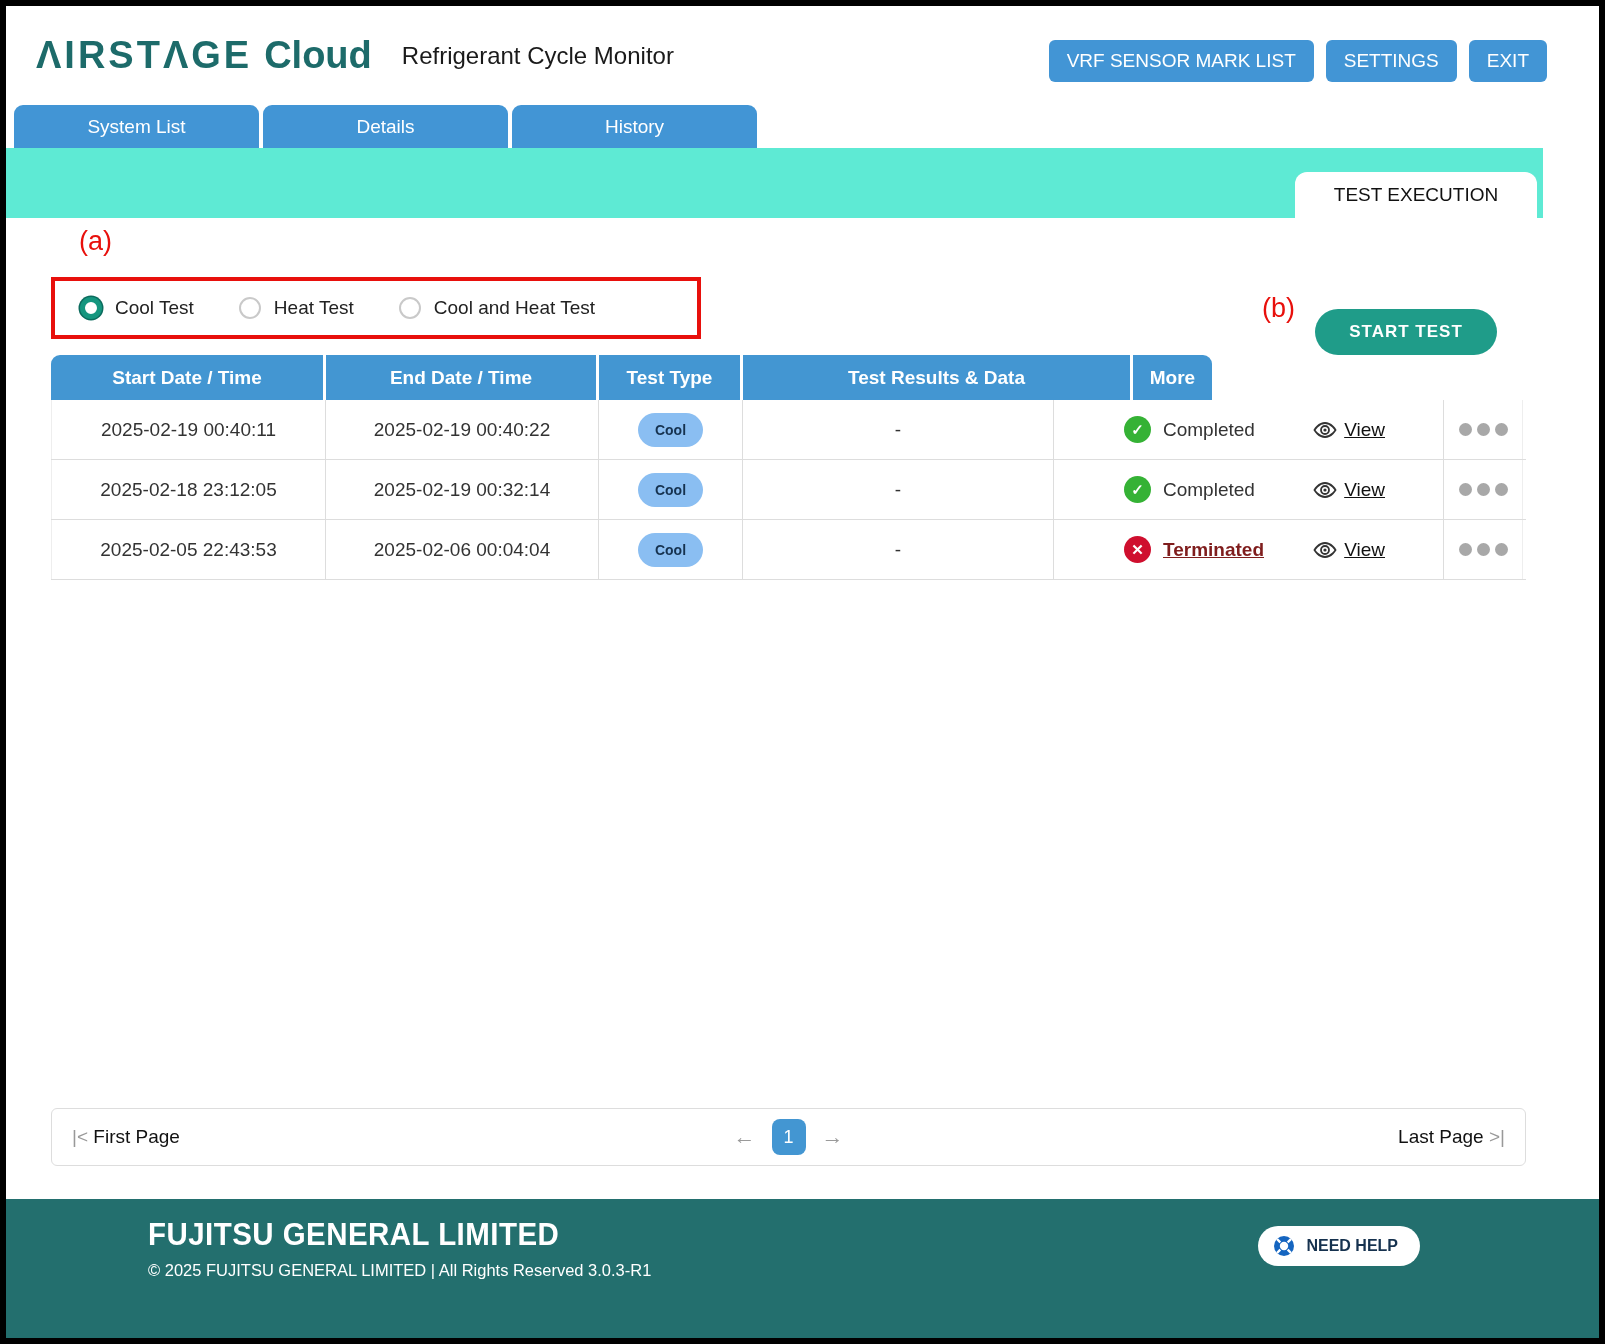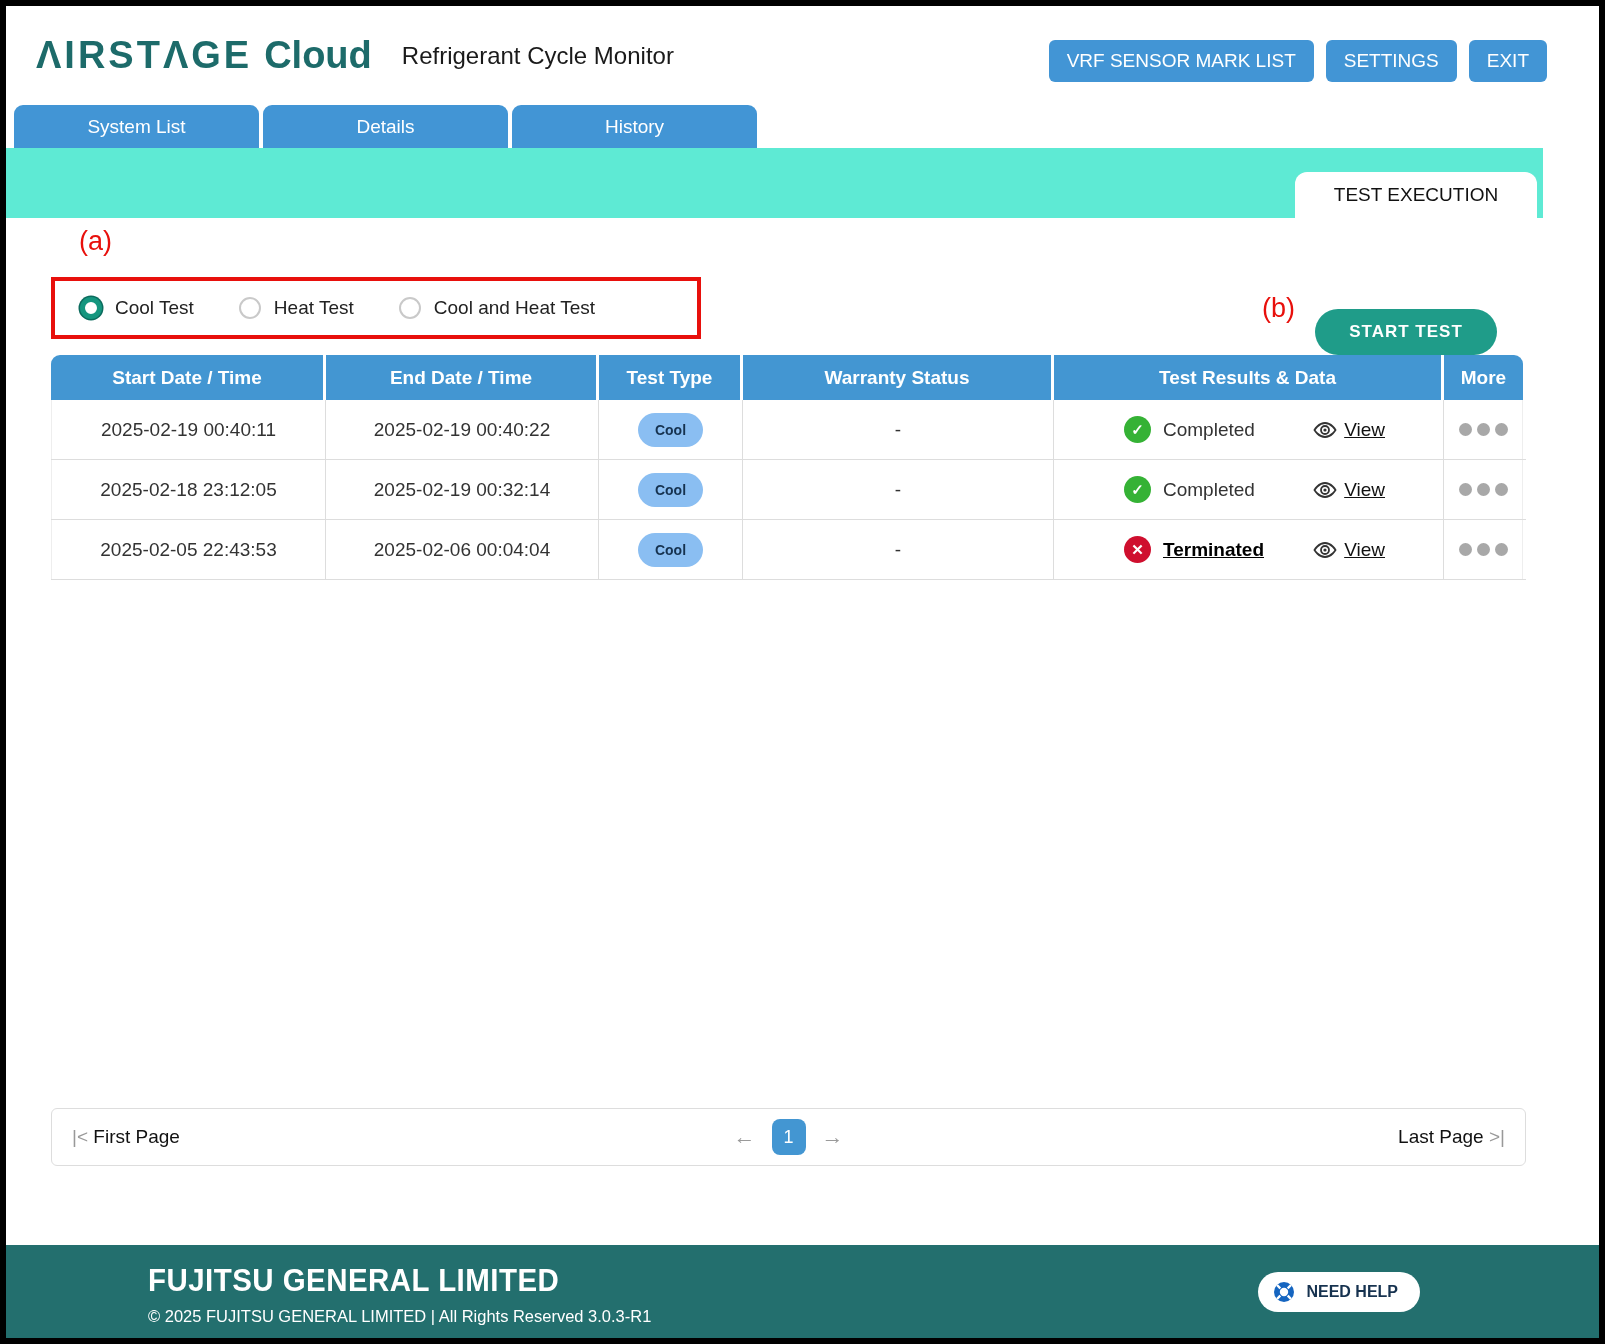--- a/index.html
+++ b/index.html
@@ -77,42 +77,42 @@
   }
   .td.results { justify-content:space-between; padding:0 58px 0 70px; }
   .result-group { display:flex; align-items:center; gap:12px; }
   .status-icon {
     width:27px; height:27px; border-radius:50%; color:#fff; font-size:15px; font-weight:bold;
     display:flex; align-items:center; justify-content:center;
   }
   .status-icon.ok { background:#35b235; }
   .status-icon.err { background:#cf0f2e; }
   .result-label { font-size:19px; color:#333; }
-  .result-label.terminated { font-weight:bold; text-decoration:underline; color:#000000; }
+  .result-label.terminated { font-weight:bold; text-decoration:underline; color:#7f1d1d; }
   .view-link { display:flex; align-items:center; gap:7px; cursor:pointer; }
   .view-text { font-size:19px; color:#111; text-decoration:underline; }
   .more-dots { display:flex; gap:5px; cursor:pointer; }
   .dot { width:13px; height:13px; border-radius:50%; background:#a8a8a8; }
   
   .pagination {
     position:absolute; left:45px; width:1475px; top:1102px; height:58px;
     border:1px solid #ddd; border-radius:6px; display:flex; align-items:center; background:#fff;
   }
   .pg-first { margin-left:20px; font-size:19px; cursor:pointer; }
   .pg-last { margin-left:auto; margin-right:20px; font-size:19px; cursor:pointer; }
   .pg-sym { color:#999; }
   .pg-label { color:#111; }
   .pg-center { position:absolute; left:50%; transform:translateX(-50%); display:flex; align-items:center; gap:16px; }
   .pg-arrow { color:#9a9a9a; font-size:22px; cursor:pointer; }
   .pg-page {
     width:34px; height:36px; background:#4396d2; color:#fff; font-size:18px; border:none;
     border-radius:8px; display:flex; align-items:center; justify-content:center; cursor:pointer;
   }
   
-  .footer { position:absolute; left:0; bottom:0; width:100%; height:93px; background:#236f6e; }
+  .footer { position:absolute; left:0; bottom:0; width:100%; height:139px; background:#236f6e; }
   .footer-company {
     position:absolute; left:142px; top:18px; color:#fff; font-size:31px; font-weight:bold;
     letter-spacing:0.5px; transform:scaleX(0.95); transform-origin:left;
   }
   .footer-copy { position:absolute; left:142px; top:62px; color:#fff; font-size:17px; transform:scaleX(0.97); transform-origin:left; }
   .help-btn {
     position:absolute; right:179px; top:27px; height:40px; background:#fff; border:none;
     border-radius:20px; display:flex; align-items:center; gap:10px; padding:0 22px 0 14px;
     font-size:16px; font-weight:bold; color:#16324f; cursor:pointer; font-family:inherit;
   }
@@ -168,21 +168,20 @@
         <button class="start-btn">START TEST</button>
       </div>
     </div>
 
 
     <div class="table">
       <div class="thead">
         <div class="th c1">Start Date / Time</div>
         <div class="th c2">End Date / Time</div>
         <div class="th c3">Test Type</div>
-        <div class="th c4">Warranty Status</div>
         <div class="th c5">Test Results &amp; Data</div>
         <div class="th c6">More</div>
       </div>
 
       <div class="trow">
         <div class="td c1">2025-02-19 00:40:11</div>
         <div class="td c2">2025-02-19 00:40:22</div>
         <div class="td c3">
           <span class="badge">Cool</span>
         </div>

